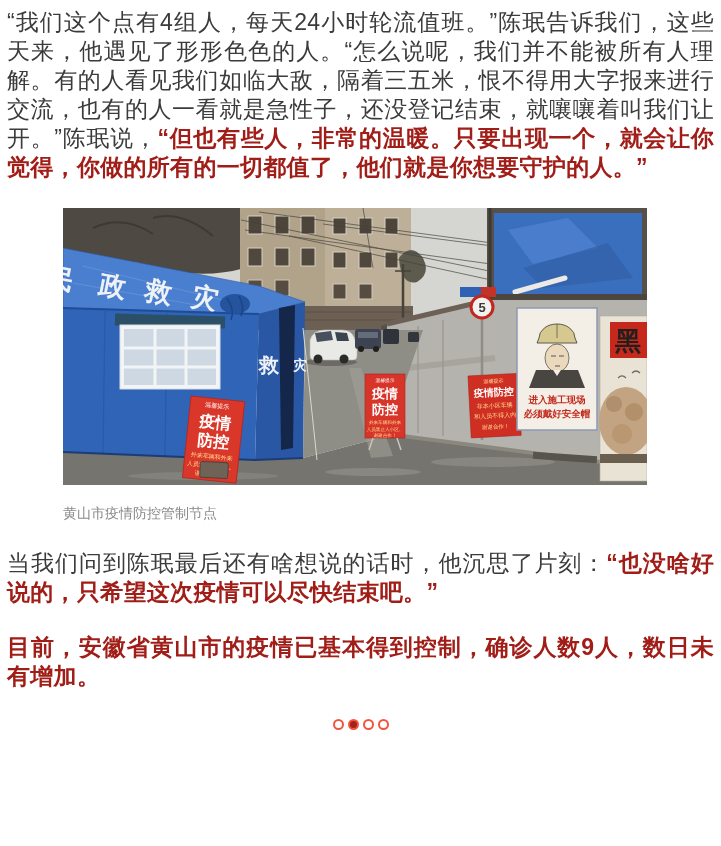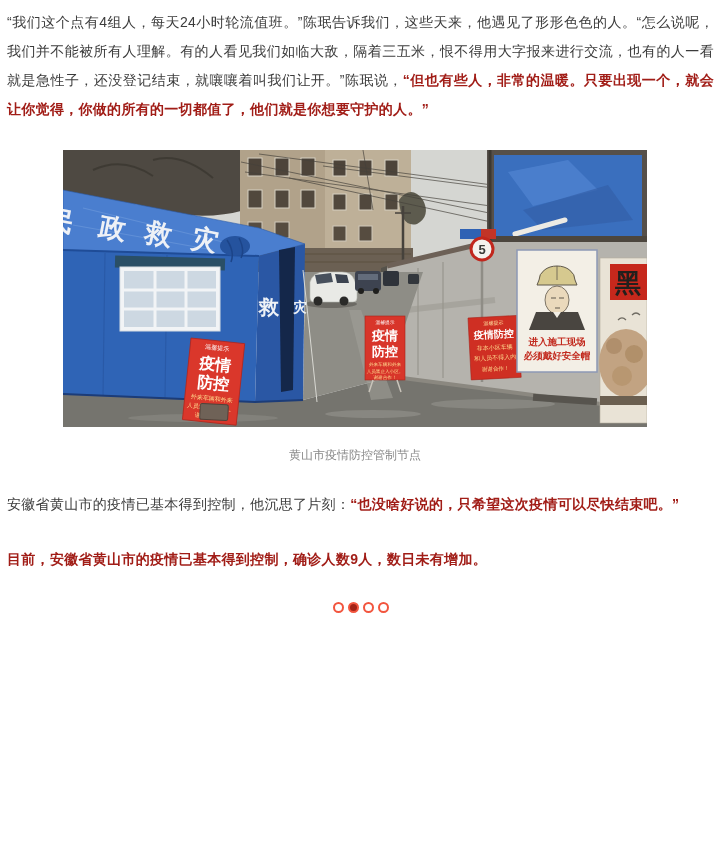--- a/index.html
+++ b/index.html
@@ -1,22 +1,22 @@
 <!DOCTYPE html>
 <html><head>
 <meta charset="utf-8">
 <style>
   html,body{margin:0;padding:0;background:#ffffff;}
   body{width:721px;min-height:846px;font-family:"Liberation Sans","DejaVu Sans",sans-serif;}
   .page{box-sizing:border-box;width:721px;padding:8px 7px 30px;}
-  p.body{margin:0 0 26px;font-size:14px;line-height:29px;color:#3b3b3b;text-align:justify;letter-spacing:.3px;}
+  p.body{margin:0 0 26px;font-size:23px;line-height:29px;color:#3b3b3b;text-align:justify;letter-spacing:.3px;}
   .hl{color:#a11d17;font-weight:700;}
   figure{margin:15px 0 26px 56px;width:584px;}
   figure svg{display:block;}
-  figcaption{margin-top:20px;text-align:center;font-size:12px;color:#8a8a8a;}
+  figcaption{margin-top:20px;font-size:14px;color:#8a8a8a;}
   .pagination{margin-top:24px;text-align:center;}
   .dot{display:inline-block;width:7px;height:7px;border:2px solid #f2553e;border-radius:50%;margin:0 2px;vertical-align:middle;cursor:pointer;background:transparent;}
   .dot.active{background:#a32317;}
 </style>
 </head>
 <body>
 
 <div class="page">
 
   <p class="body"><span>“我们这个点有4组人，每天24小时轮流值班。”陈珉告诉我们，这些天来，他遇见了形形色色的人。“怎么说呢，我们并不能被所有人理解。有的人看见我们如临大敌，隔着三五米，恨不得用大字报来进行交流，也有的人一看就是急性子，还没登记结束，就嚷嚷着叫我们让开。”陈珉说，</span><span class="hl">“但也有些人，非常的温暖。只要出现一个，就会让你觉得，你做的所有的一切都值了，他们就是你想要守护的人。”</span></p>
@@ -201,21 +201,21 @@
         <text x="27" y="60" font-size="6" fill="#ffd98c" text-anchor="middle">外来车辆和外来</text>
         <text x="27" y="69" font-size="6" fill="#ffd98c" text-anchor="middle">人员禁止入小区。</text>
         <text x="27" y="78" font-size="6" fill="#ffd98c" text-anchor="middle">谢谢合作！</text>
       </g>
       <rect x="137" y="254" width="28" height="16" rx="2" fill="#6f6257" stroke="#4e443c" stroke-width="1" transform="rotate(3 151 262)"></rect>
       <ellipse cx="310" cy="264" rx="48" ry="4" fill="#9b9a93" opacity="0.5"></ellipse>
     </svg>
     <figcaption>黄山市疫情防控管制节点</figcaption>
   </figure>
 
-  <p class="body"><span>安徽省黄山市的疫情已基本得到控制，他沉思了片刻：</span><span class="hl">“也没啥好说的，只希望这次疫情可以尽快结束吧。”</span></p>
+  <p class="body"><span>当我们问到陈珉最后还有啥想说的话时，他沉思了片刻：</span><span class="hl">“也没啥好说的，只希望这次疫情可以尽快结束吧。”</span></p>
 
   <p class="body" style="margin-bottom:0;"><span class="hl">目前，安徽省黄山市的疫情已基本得到控制，确诊人数9人，数日未有增加。</span></p>
 
   <div class="pagination">
     <span class="dot"></span><span class="dot active"></span><span class="dot"></span><span class="dot"></span>
   </div>
 
 </div>
 
 </body></html>

